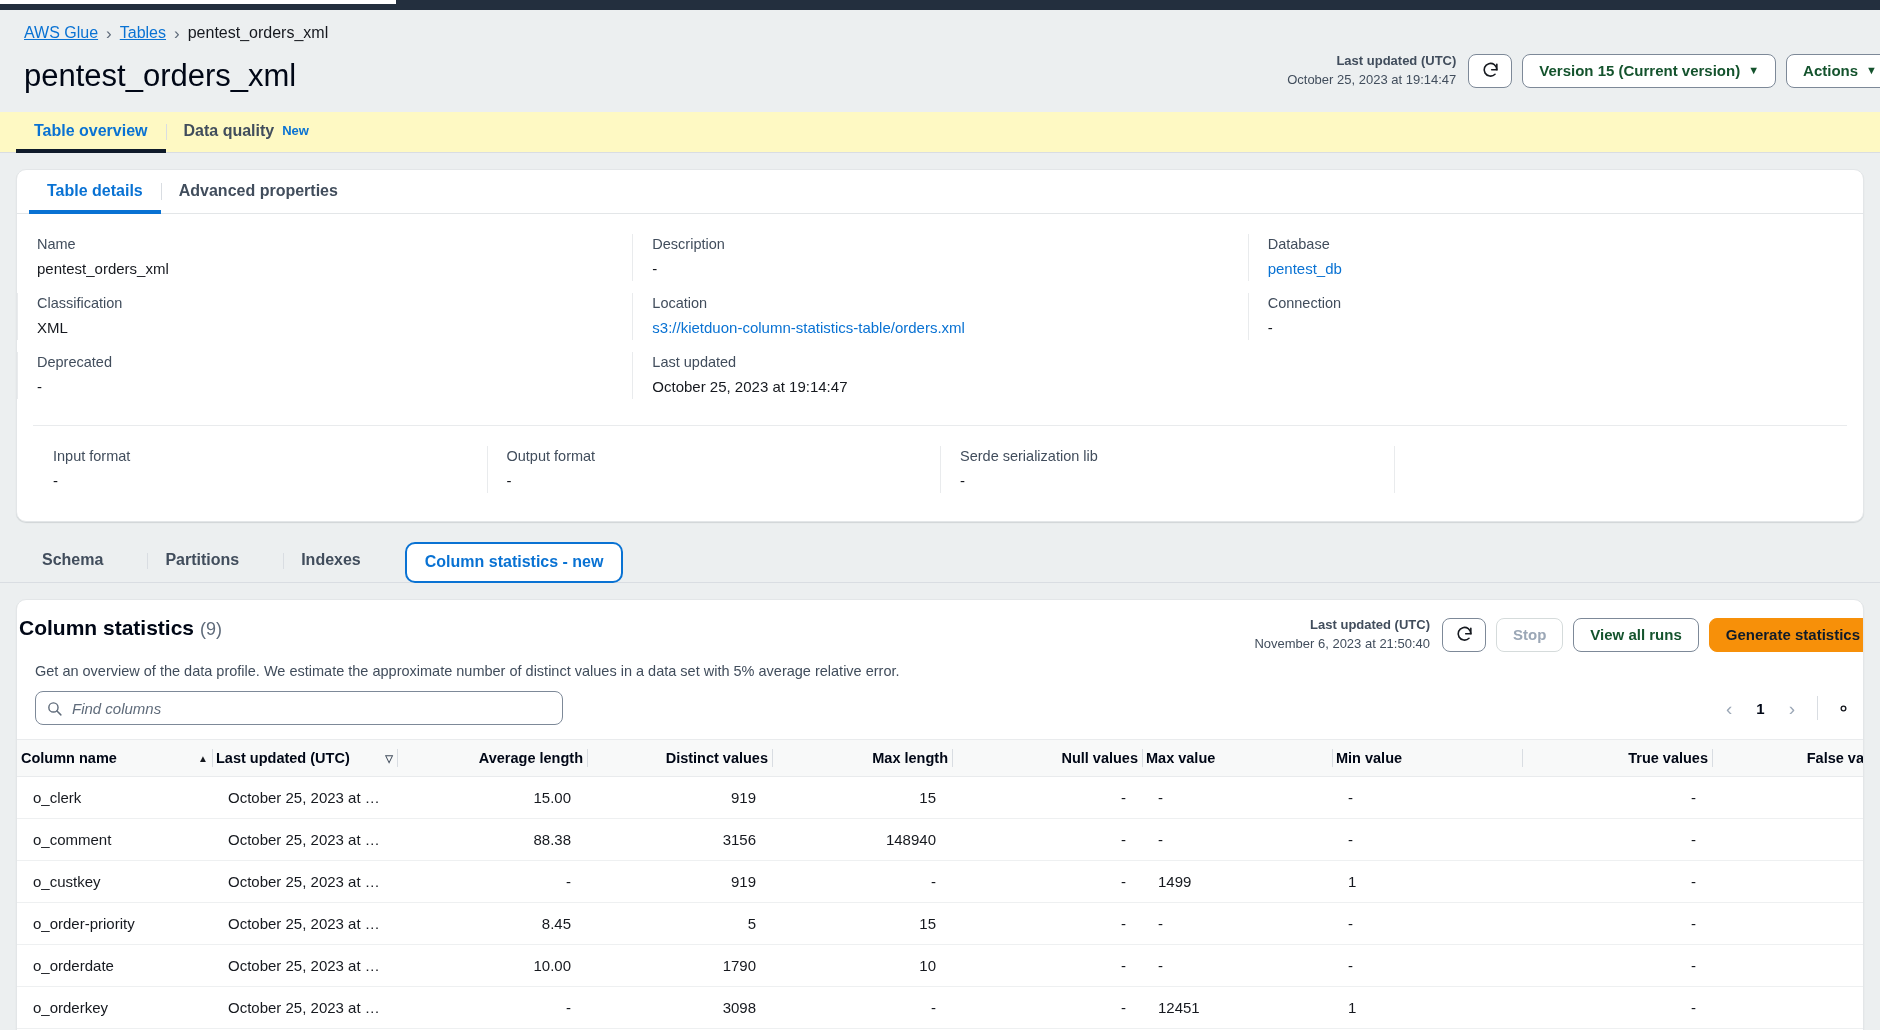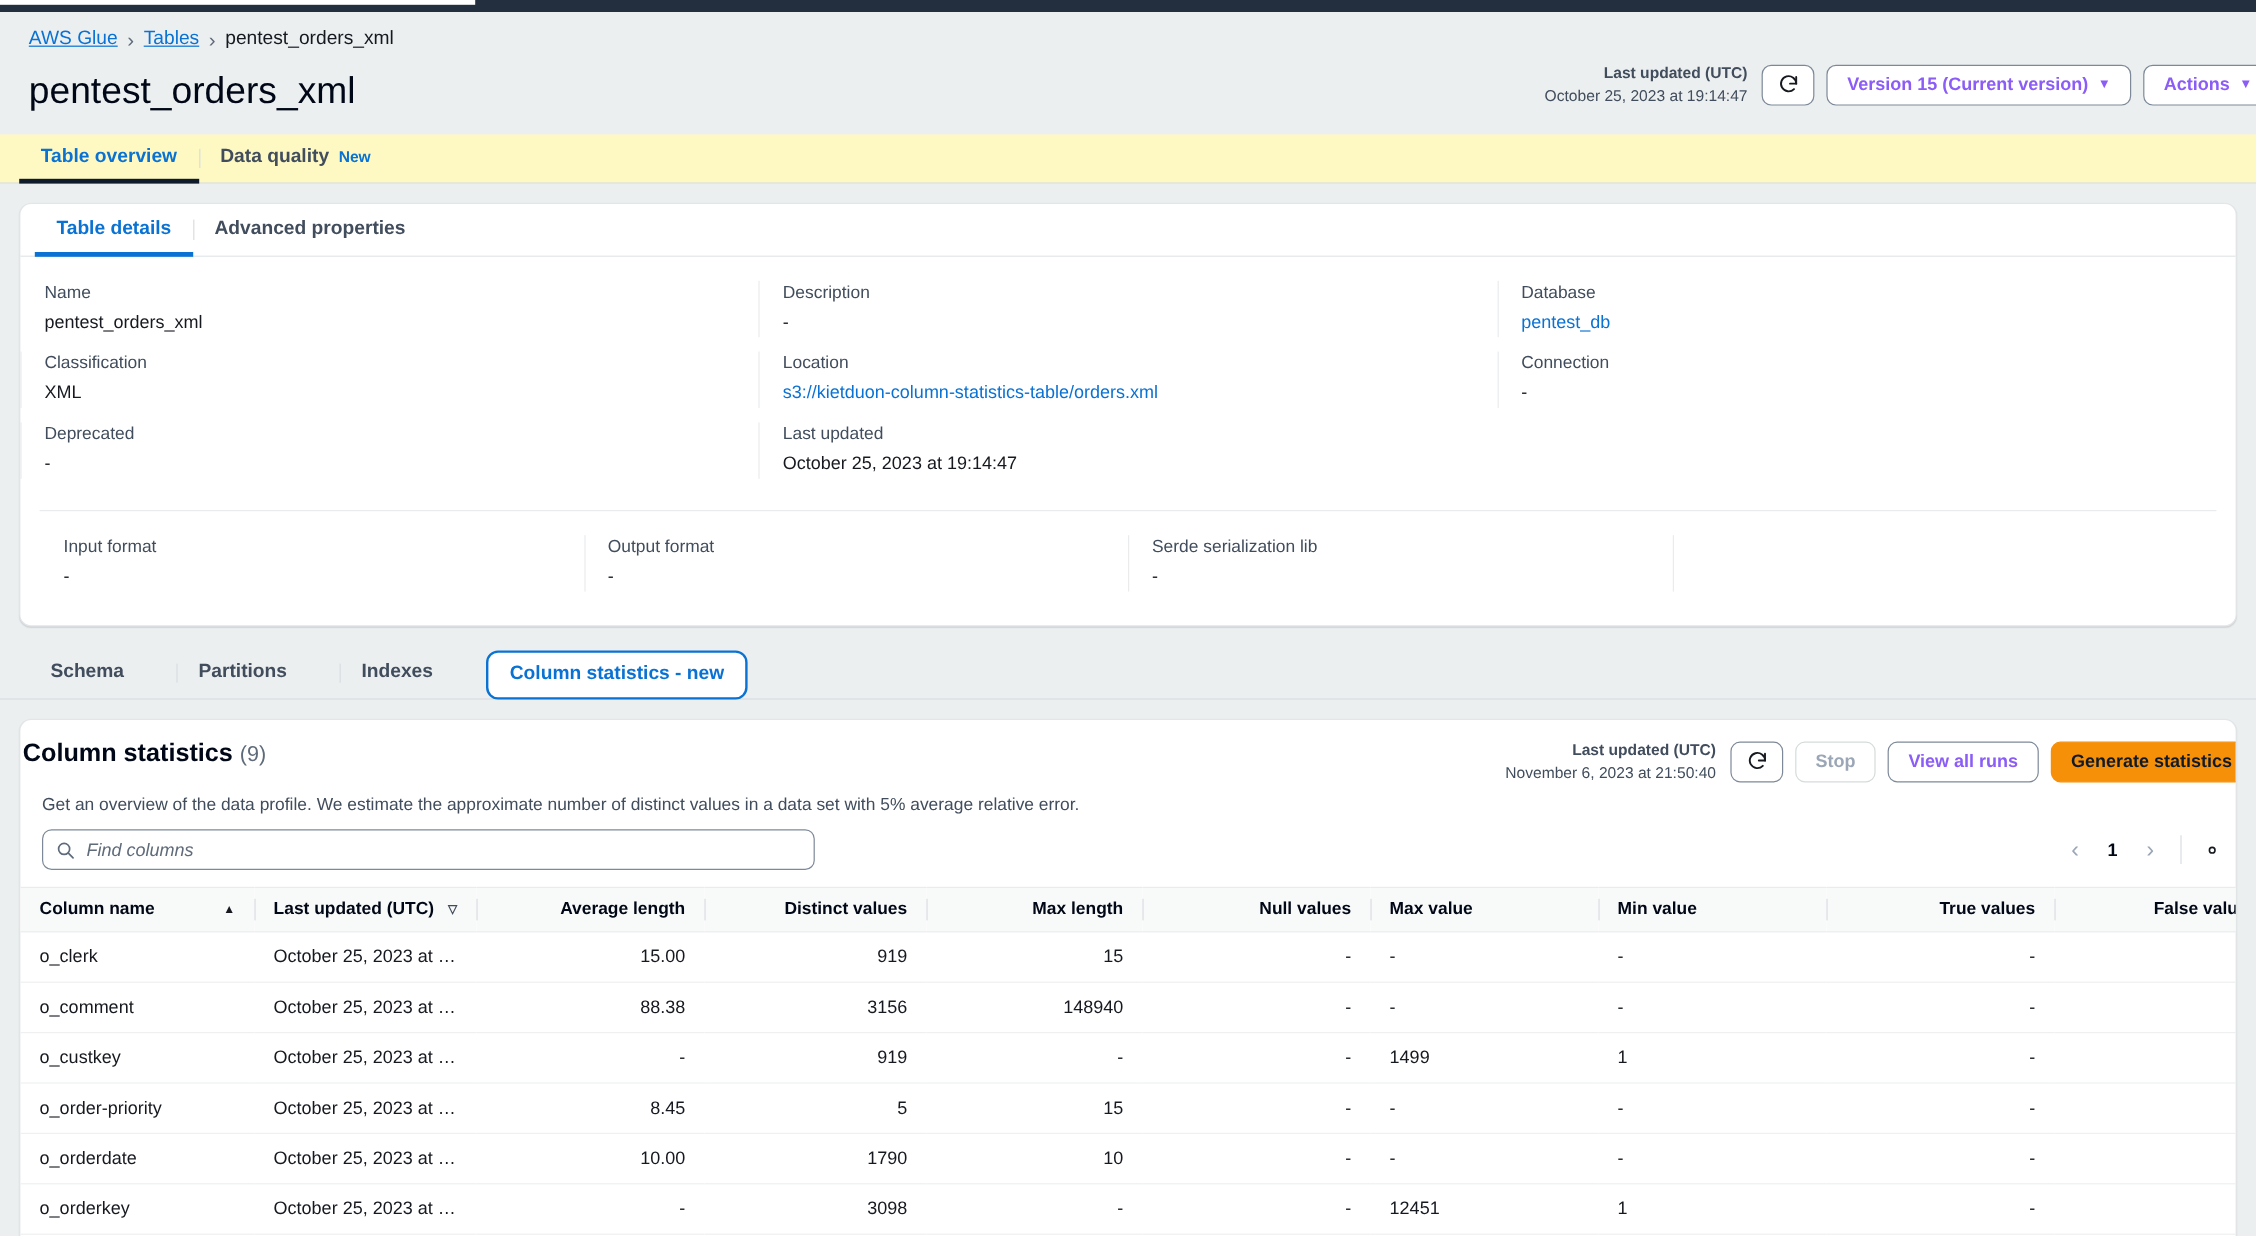--- a/index.html
+++ b/index.html
@@ -87,21 +87,21 @@
     line-height: 1.45;
     margin-right: 2px;
   }
   .lastupdated .lbl { font-weight: 700; }
 
   .btn {
     box-sizing: border-box;
     border: 1px solid #7d8998;
     border-radius: 8px;
     background: #ffffff;
-    color: #8b5cf6;
+    color: #14532d;
     font-size: 15px;
     font-weight: 700;
     font-family: "Liberation Sans", sans-serif;
     padding: 7px 16px;
     height: 34px;
     display: inline-flex;
     align-items: center;
     justify-content: center;
     gap: 8px;
     cursor: pointer;
@@ -323,21 +323,21 @@
   }
 
   .search-row {
     display: flex;
     align-items: center;
     justify-content: space-between;
     padding: 12px 0 14px 18px;
   }
   .search-box {
     box-sizing: border-box;
-    width: 644px;
+    width: 528px;
     height: 34px;
     border: 1px solid #7d8998;
     border-radius: 8px;
     background: #ffffff;
     display: flex;
     align-items: center;
     gap: 9px;
     padding: 0 10px;
   }
   .search-placeholder {
@@ -383,21 +383,21 @@
     table-layout: fixed;
   }
   table.stats thead th {
     background: #f8f9f9;
     border-top: 1px solid #e9ebed;
     border-bottom: 1px solid #e9ebed;
     font-size: 14.5px;
     font-weight: 700;
     color: #000716;
     text-align: left;
-    padding: 10px 16px;
+    padding: 10px 4px;
     position: relative;
     white-space: nowrap;
   }
   table.stats thead th.num { text-align: right; }
   table.stats thead th + th::before {
     content: "";
     position: absolute;
     left: 0; top: 9px; bottom: 9px;
     width: 1px;
     background: #d9dde2;

